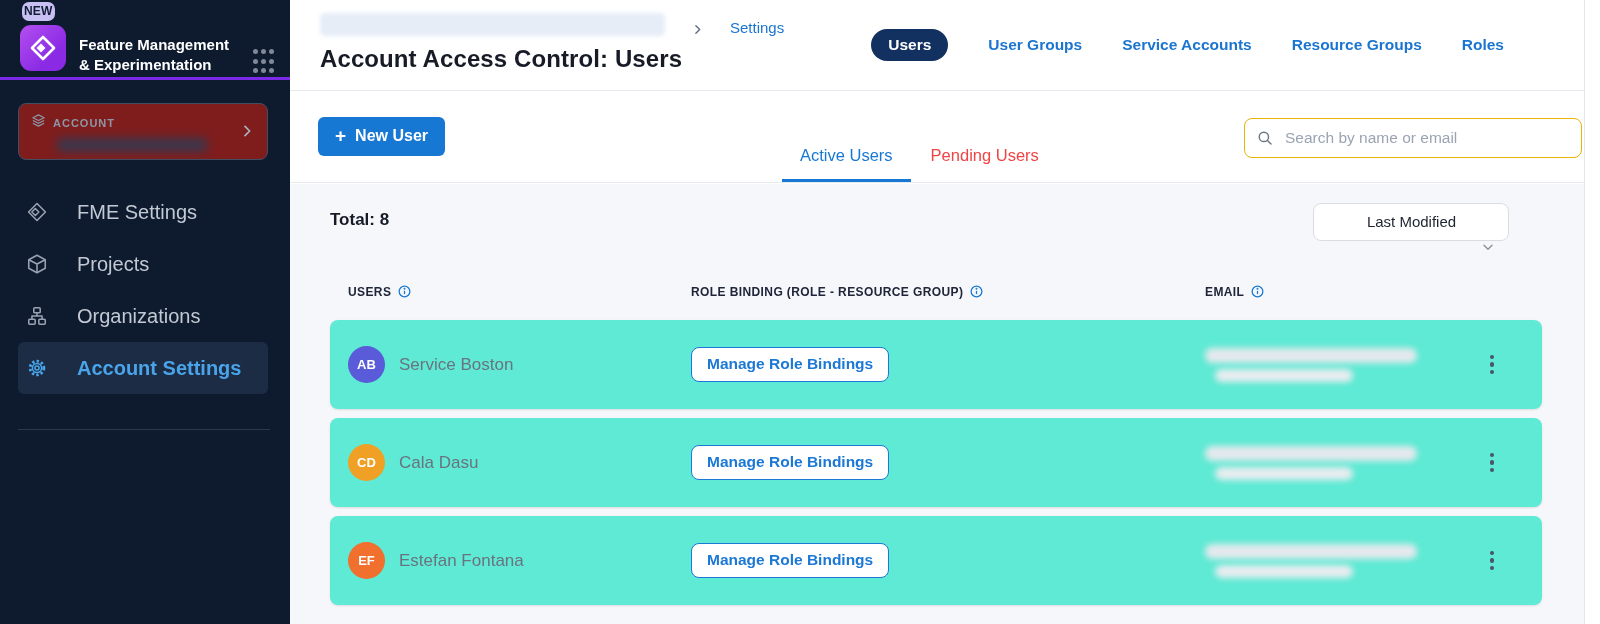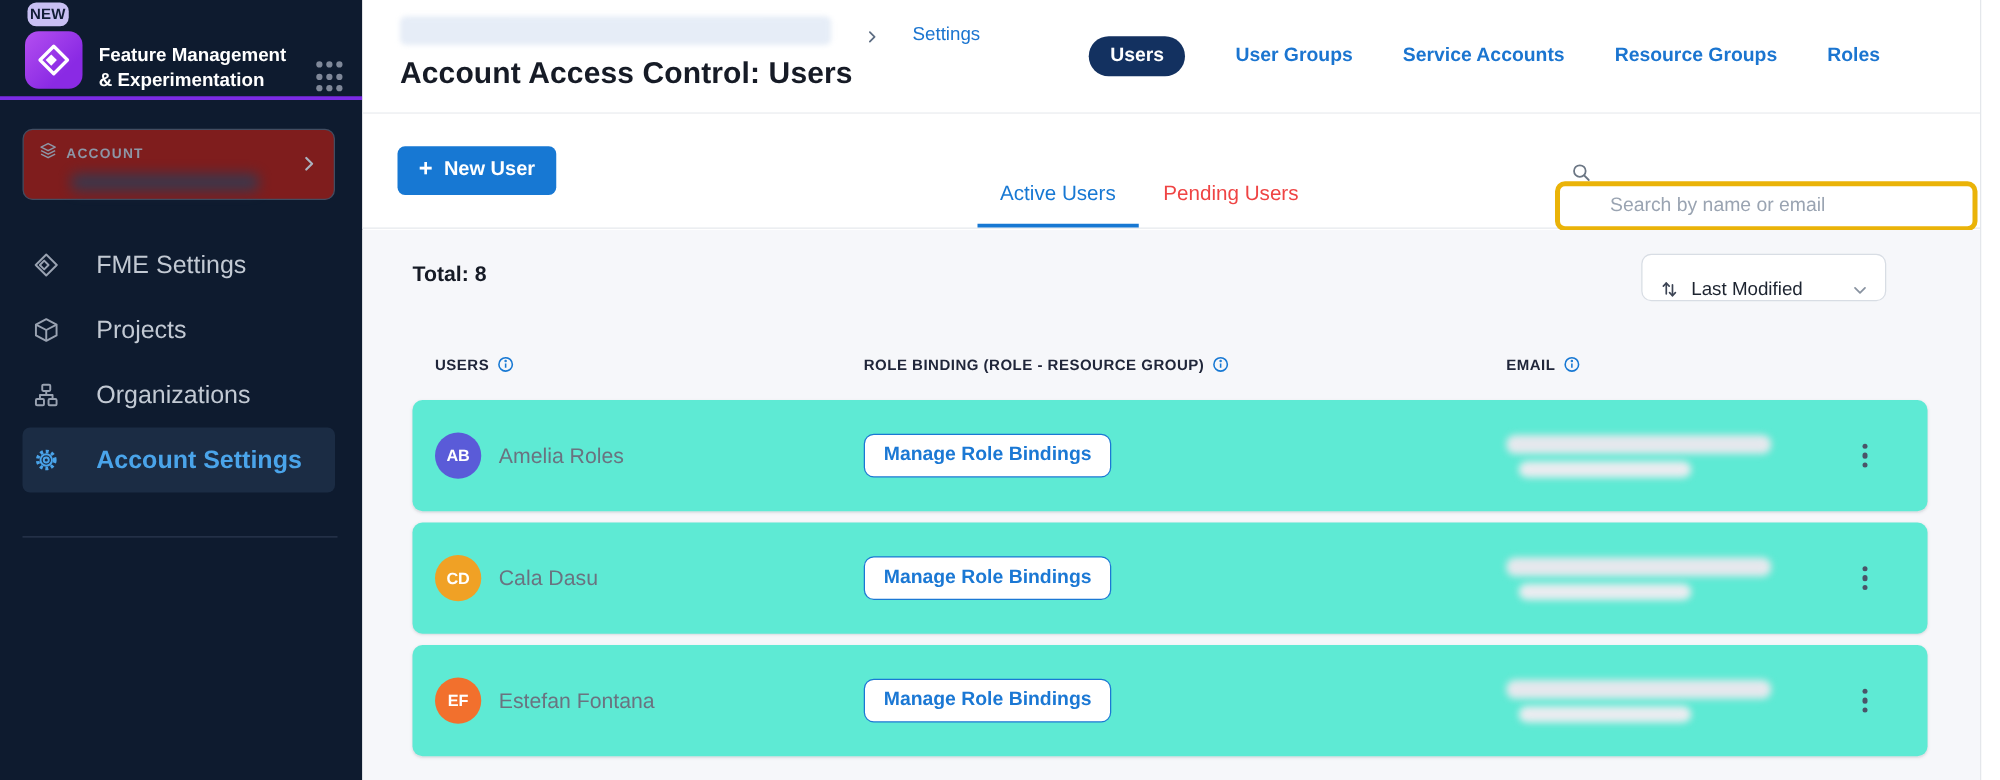--- a/index.html
+++ b/index.html
@@ -64,31 +64,31 @@
     font-family:inherit; font-weight:bold; font-size:16px; padding:10px 17px 11px; border-radius:6px;
     display:flex; align-items:center; gap:9px; cursor:pointer;
   }
   .btn-new-user .plus { font-size:19px; font-weight:bold; line-height:14px; }
   .tabs { position:absolute; left:492px; bottom:0; display:flex; gap:2px; }
   .tab { padding:0 18px 14px; font-size:16.5px; color:#ef4444; cursor:pointer; border-bottom:3px solid transparent; }
   .tab.active { border-bottom-color:#1778d3; color:#1778d3; }
   .search-wrap { position:absolute; right:2px; top:27px; width:338px; height:40px; }
   .search-wrap svg { position:absolute; left:12px; top:11px; }
   .search-input {
-    width:100%; height:100%; border:4px solid #eab308; border-radius:8px; padding:0 12px 0 40px;
-    font-family:inherit; font-size:15.5px; color:#333; outline:none; background:#fff;margin-top:27px;
+    width:100%; height:100%; border:1px solid #eab308; border-radius:8px; padding:0 12px 0 40px;
+    font-family:inherit; font-size:15.5px; color:#333; outline:none; background:#fff;
   }
   .search-input::placeholder { color:#9aa4b2; }
 
   .content { position:absolute; top:184px; left:0; right:0; bottom:0; background:#f6f7fa; }
   .total { position:absolute; left:40px; top:26px; font-size:17px; font-weight:bold; color:#161b26; }
   .sort-btn {
     position:absolute; right:75px; top:19px; width:196px; height:38px; background:#fff;
-    border:1px solid #d8dde4; border-radius:8px; display:flex; align-items:flex-end; gap:9px;
-    padding:0 12px 0 13px; cursor:pointer;
+    border:1px solid #d8dde4; border-radius:8px; display:flex; align-items:center; gap:9px;
+    padding:0 12px 0 13px; cursor:pointer;flex-direction:column;
   }
   .sort-label { font-size:15px; color:#1d2430; }
   .sort-chevron { margin-left:auto; display:flex; }
 
   .thead { position:absolute; top:100px; left:40px; width:1212px; display:flex; padding-left:18px; }
   .th { display:flex; align-items:center; gap:6px; font-size:12px; font-weight:bold; color:#20263a; letter-spacing:.4px; }
   .col1 { width:343px; } .col2 { width:514px; } .col3 { flex:1; }
 
   .rows { position:absolute; top:136px; left:40px; width:1212px; }
   .row-card {
@@ -289,21 +289,21 @@
             <circle cx="12" cy="7.6" r="0.6" fill="#1778d3"></circle>
         </svg>
       </div>
     </div>
 
     <div class="rows">
 
       <div class="row-card">
         <div class="cell col1">
           <div class="avatar" style="background: rgb(90, 91, 216);">AB</div>
-          <span class="user-name">Amelia Roles</span>
+          <span class="user-name">Service Boston</span>
         </div>
         <div class="cell col2">
           <button class="btn-manage">Manage Role Bindings</button>
         </div>
         <div class="cell col3">
           <div class="email-blobs">
             <div class="email-blob-1"></div>
               <div class="email-blob-2"></div>
           </div>
           <div class="kebab">

